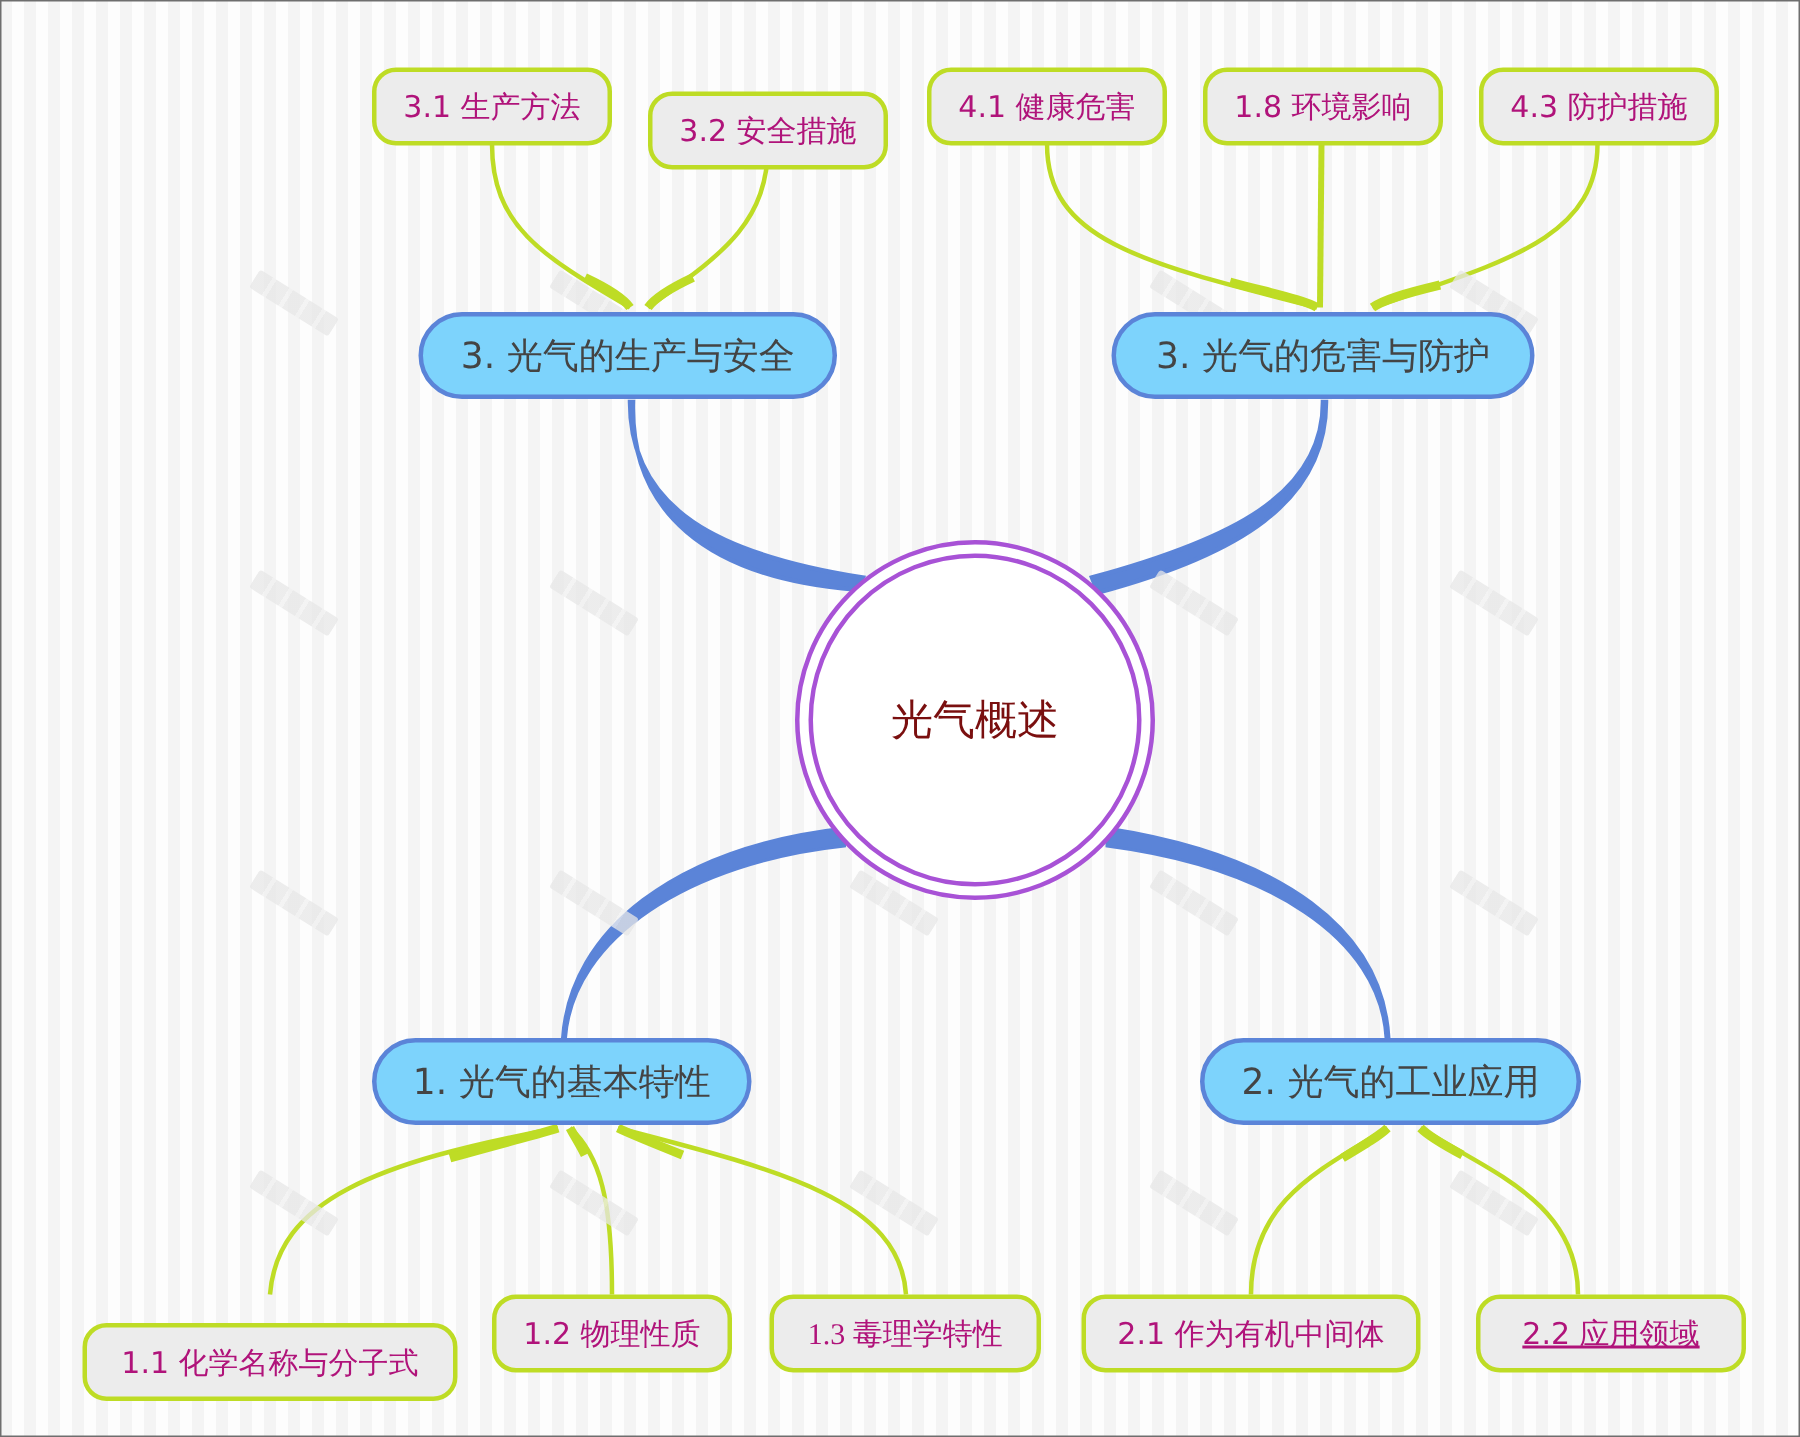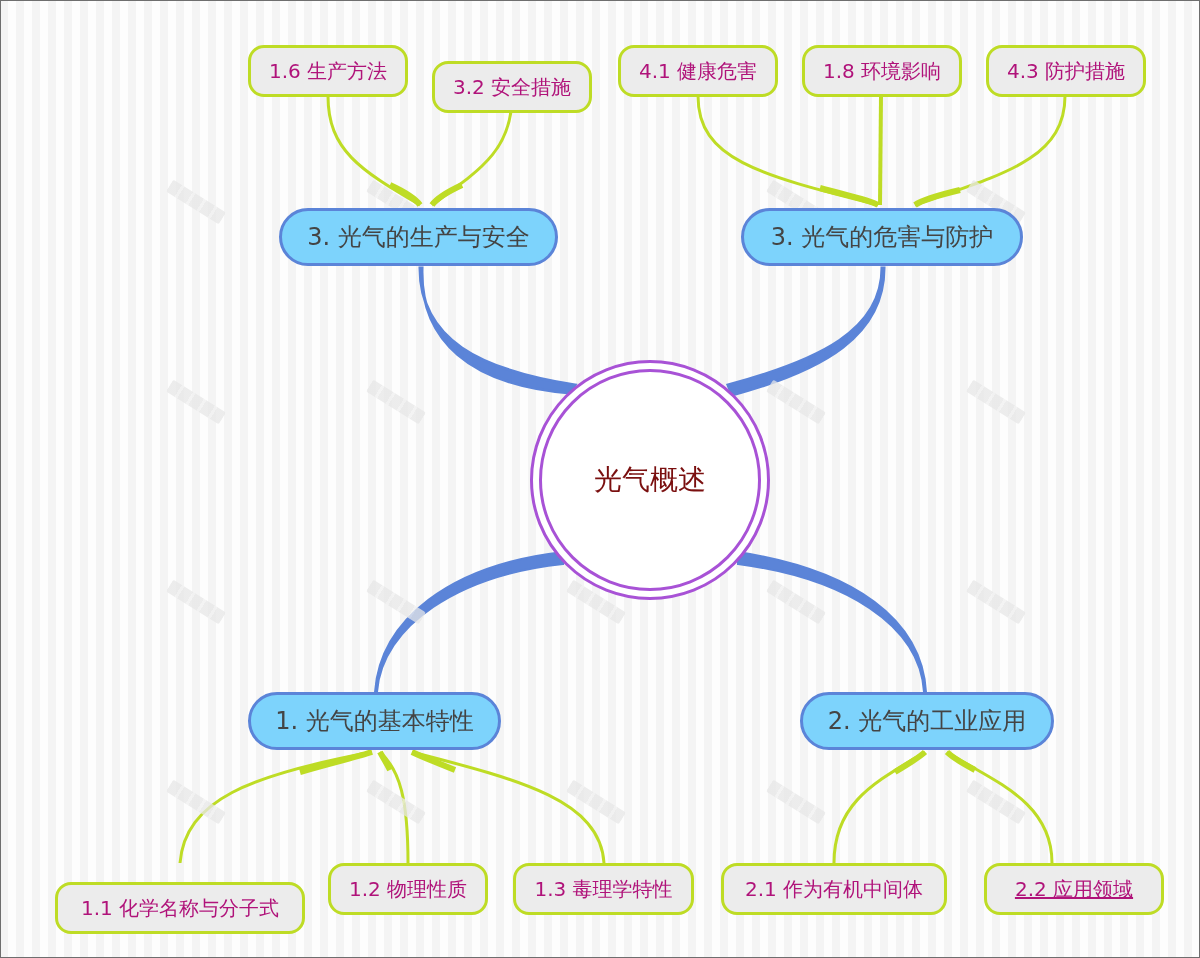--- a/index.html
+++ b/index.html
@@ -107,21 +107,21 @@
   <span>3. 光气的危害与防护</span>
 </div>
 <div class="node branch" style="left:248px;top:692px;width:253px;">
   <span>1. 光气的基本特性</span>
 </div>
 <div class="node branch" style="left:800px;top:692px;width:254px;">
   <span>2. 光气的工业应用</span>
 </div>
 
 <div class="node leaf" style="left:248px;top:45px;width:160px;">
-  <span>1.6 生产方法</span>
+  <span>3.1 生产方法</span>
 </div>
 <div class="node leaf" style="left:432px;top:45px;width:160px;margin-top:16px;">
   <span>3.2 安全措施</span>
 </div>
 
 <div class="node leaf" style="left:618px;top:45px;width:160px;">
   <span>4.1 健康危害</span>
 </div>
 <div class="node leaf" style="left:802px;top:45px;width:160px;">
   <span>1.8 环境影响</span>
@@ -129,21 +129,21 @@
 <div class="node leaf" style="left:986px;top:45px;width:160px;">
   <span>4.3 防护措施</span>
 </div>
 
 <div class="node leaf" style="left:55px;top:863px;width:250px;margin-top:19px;">
   <span>1.1 化学名称与分子式</span>
 </div>
 <div class="node leaf" style="left:328px;top:863px;width:160px;">
   <span>1.2 物理性质</span>
 </div>
-<div class="node leaf" style="left:513px;top:863px;width:181px;">
+<div class="node leaf" style="left:513px;top:863px;width:181px;font-family:Liberation Serif, serif;">
   <span>1.3 毒理学特性</span>
 </div>
 
 <div class="node leaf" style="left:721px;top:863px;width:226px;">
   <span>2.1 作为有机中间体</span>
 </div>
 <div class="node leaf" style="left:984px;top:863px;width:180px;text-decoration:underline;">
   <span>2.2 应用领域</span>
 </div>
 

